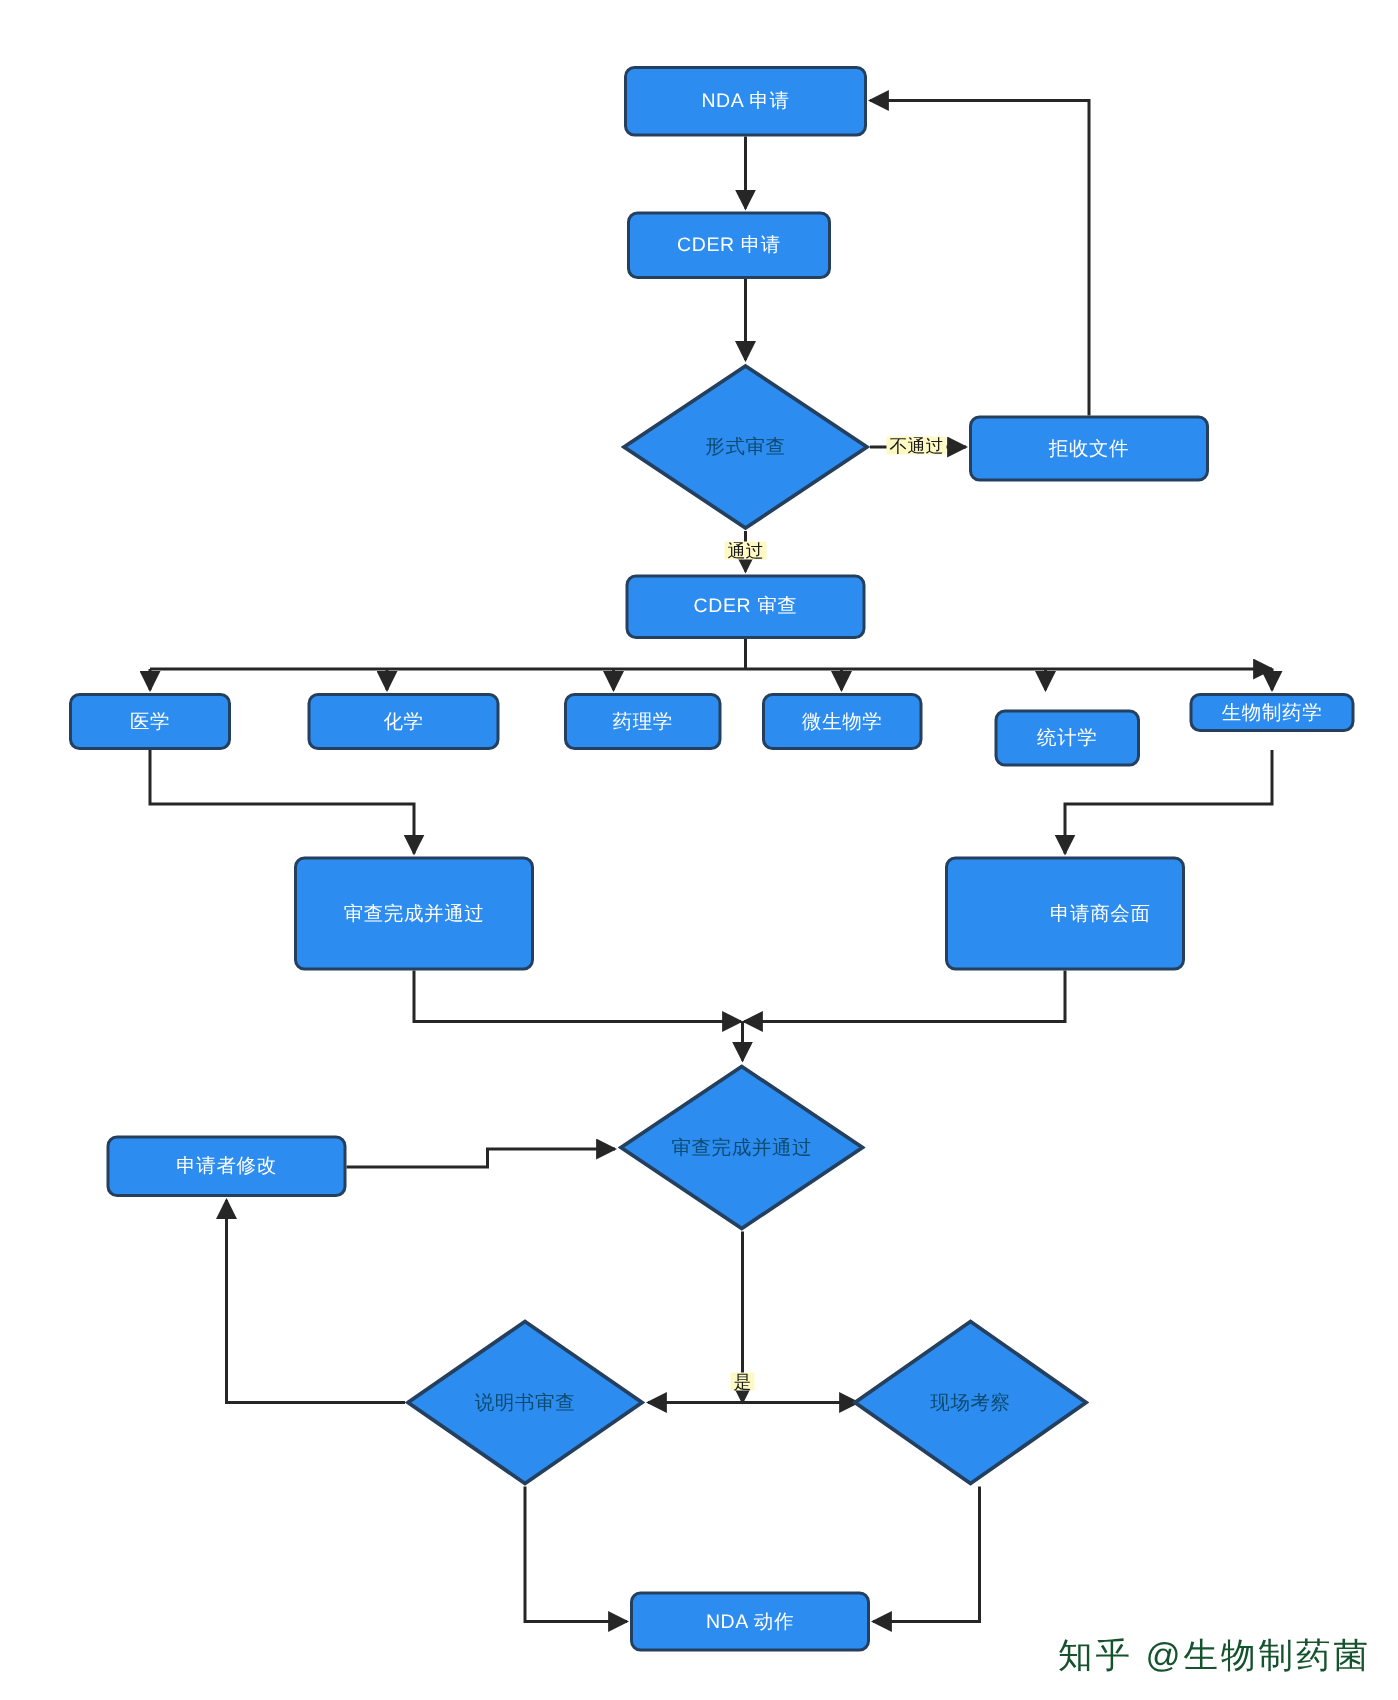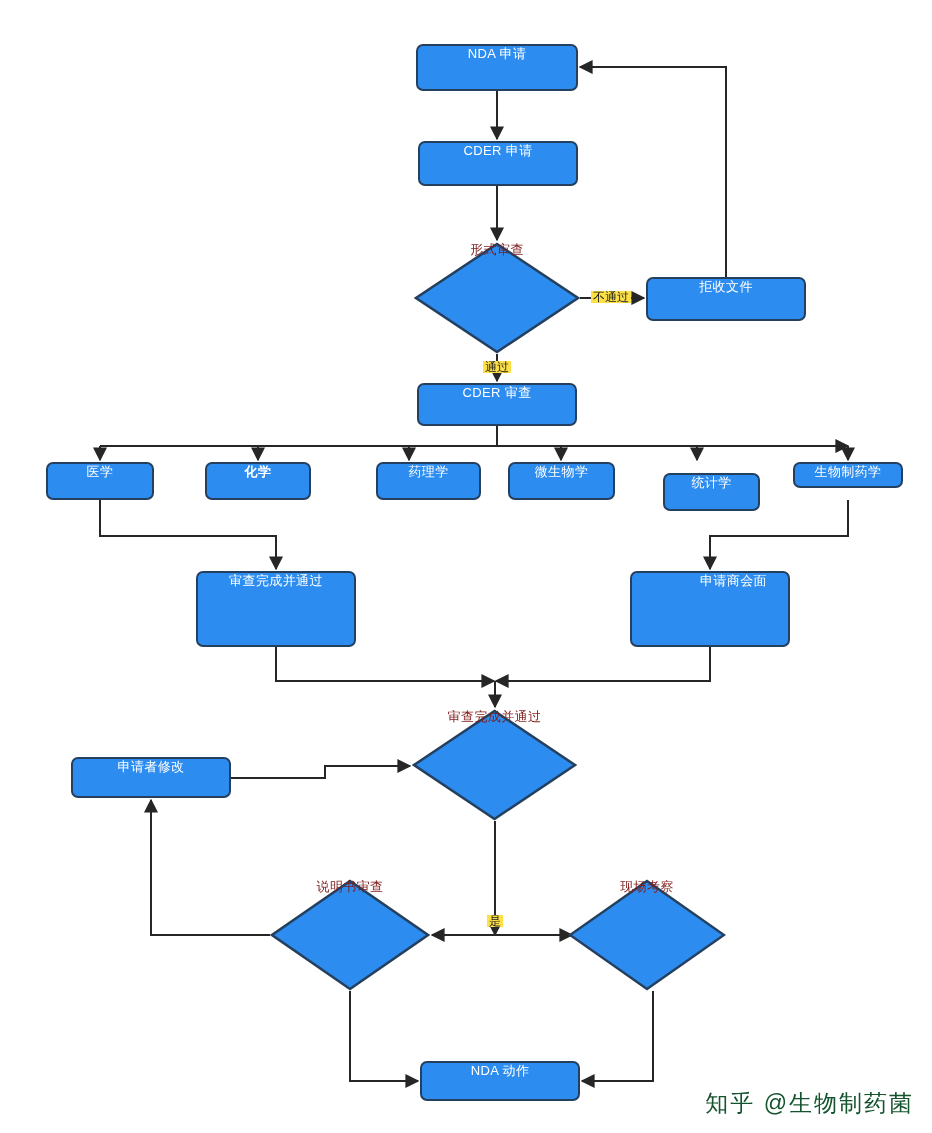--- a/index.html
+++ b/index.html
@@ -21,21 +21,21 @@
     position: absolute;
     left: 0;
     top: 0;
     width: 932px;
     height: 1133px;
   }
   .node {
     position: absolute;
     box-sizing: border-box;
     display: flex;
-    align-items: flex-start;
+    align-items: center;
     justify-content: center;
     color: #ffffff;
     font-size: 13px;
     letter-spacing: 0.4px;
     z-index: 3;
     text-align: center;
     line-height: 1.25;
   }
   .node.rect {
     background: #2d8cf0;
@@ -50,30 +50,30 @@
     position: absolute;
     left: 0;
     top: 0;
     width: 100%;
     height: 100%;
     z-index: 1;
   }
   .diamond .dlabel {
     position: relative;
     z-index: 2;
-    color: #7f1d1d;
+    color: #0c4a6e;
     font-size: 13px;
     letter-spacing: 0.4px;
     pointer-events: none;
   }
   .edge-label {
     position: absolute;
     font-size: 12px;
     color: #1a1a1a;
-    background: #fde047;
+    background: #fef9c3;
     padding: 0 2px;
     z-index: 4;
     white-space: nowrap;
     line-height: 1;
   }
   .watermark {
     position: absolute;
     right: 18px;
     bottom: 14px;
     font-size: 23px;
@@ -134,21 +134,21 @@
       <path d="M 350 991 L 350 1081 L 418 1081"></path>
 
       <path d="M 653 991 L 653 1081 L 582 1081"></path>
     </g>
   </svg>
 
   <div class="node rect" style="left:416px;top:44px;width:162px;height:47px;">
     <span>NDA 申请</span>
   </div>
 
-  <div class="node rect" style="left:418px;top:141px;width:160px;height:45px;">
+  <div class="node rect" style="left:418px;top:141px;width:136px;height:45px;">
     <span>CDER 申请</span>
   </div>
 
   <div class="node diamond" style="left:414px;top:242px;width:166px;height:112px;">
     <svg class="dshape" viewBox="0 0 166 112" preserveAspectRatio="none">
       <polygon points="83,2 164,56 83,110 2,56" fill="#2d8cf0" stroke="#24405e" stroke-width="2.5"></polygon>
     </svg>
     <span class="dlabel">形式审查</span>
   </div>
 
@@ -156,21 +156,21 @@
     <span>拒收文件</span>
   </div>
 
   <div class="node rect" style="left:417px;top:383px;width:160px;height:43px;">
     <span>CDER 审查</span>
   </div>
 
   <div class="node rect" style="left:46px;top:462px;width:108px;height:38px;">
     <span>医学</span>
   </div>
-  <div class="node rect" style="left:205px;top:462px;width:106px;height:38px;font-weight:bold;">
+  <div class="node rect" style="left:205px;top:462px;width:128px;height:38px;">
     <span>化学</span>
   </div>
   <div class="node rect" style="left:376px;top:462px;width:105px;height:38px;">
     <span>药理学</span>
   </div>
   <div class="node rect" style="left:508px;top:462px;width:107px;height:38px;">
     <span>微生物学</span>
   </div>
   <div class="node rect" style="left:645px;top:473px;width:97px;height:38px;margin-left:18px;">
     <span>统计学</span>

